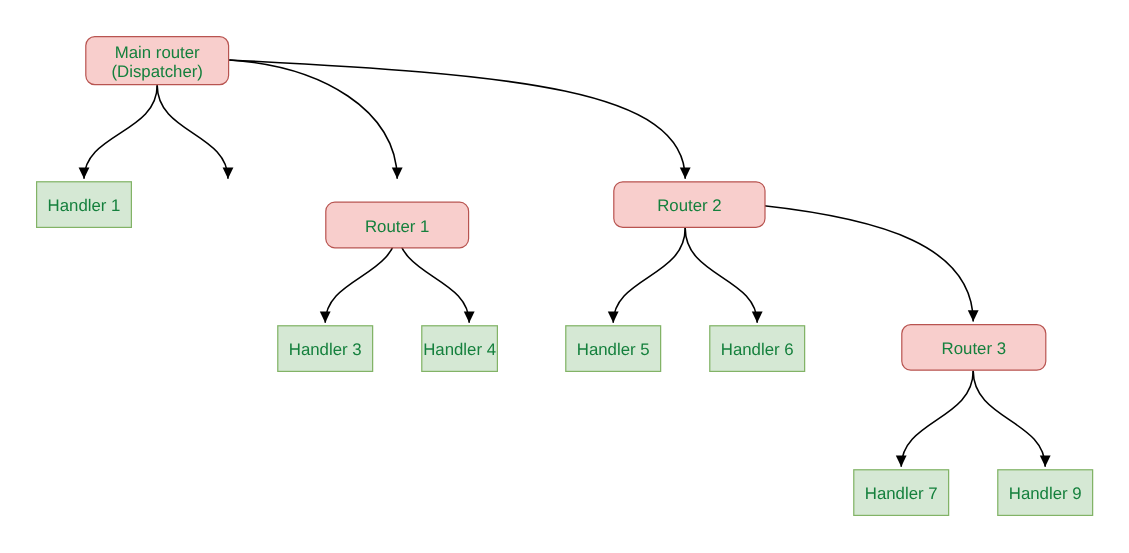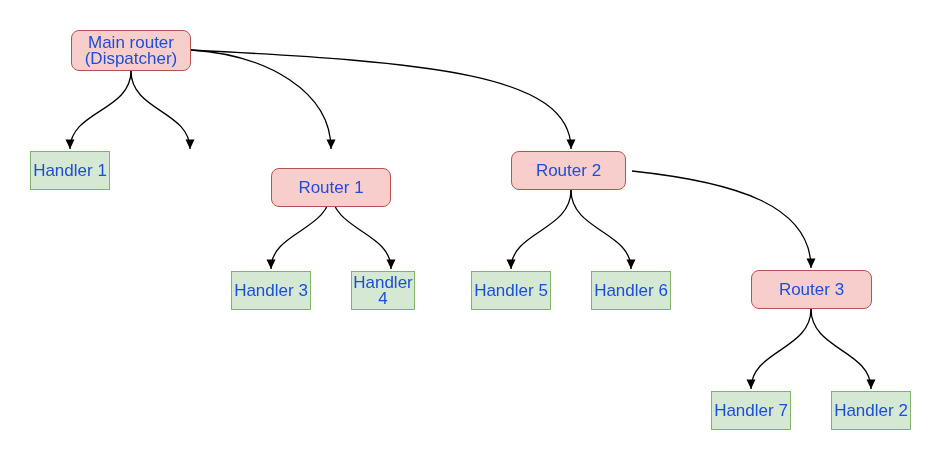--- a/index.html
+++ b/index.html
@@ -22,23 +22,23 @@
     stroke: #000000;
     stroke-width: 1.3;
   }
   .node {
     position: absolute;
     box-sizing: border-box;
     display: flex;
     align-items: center;
     justify-content: center;
     text-align: center;
-    font-size: 17px;
+    font-size: 14px;
     line-height: 16px;
-    color: #1d4ed8;
+    color: #15803d;
   }
   .node .label { white-space: pre-line; }
   .router {
     background: #f8cecc;
     border: 1.3px solid #b85450;
     border-radius: 8px;
   }
   .handler {
     background: #d5e8d4;
     border: 1.3px solid #82b366;
@@ -75,21 +75,21 @@
 
   <div class="node handler" style="left:30px; top:151px; width:80px; height:39px;">
     <span class="label">Handler 1</span>
   </div>
 
 
   <div class="node router" style="left:271px; top:151px; width:120px; height:39px;margin-top:17px;">
     <span class="label">Router 1</span>
   </div>
 
-  <div class="node router" style="left:511px; top:151px; width:115px; height:39px;">
+  <div class="node router" style="left:511px; top:151px; width:127px; height:39px;">
     <span class="label">Router 2</span>
   </div>
 
   <div class="node handler" style="left:231px; top:271px; width:80px; height:39px;">
     <span class="label">Handler 3</span>
   </div>
 
   <div class="node handler" style="left:351px; top:271px; width:64px; height:39px;">
     <span class="label">Handler 4</span>
   </div>
@@ -104,16 +104,16 @@
 
   <div class="node router" style="left:751px; top:270px; width:121px; height:39px;">
     <span class="label">Router 3</span>
   </div>
 
   <div class="node handler" style="left:711px; top:391px; width:80px; height:39px;">
     <span class="label">Handler 7</span>
   </div>
 
   <div class="node handler" style="left:831px; top:391px; width:80px; height:39px;">
-    <span class="label">Handler 2</span>
+    <span class="label">Handler 9</span>
   </div>
 
 </div>
 
 </body></html>

